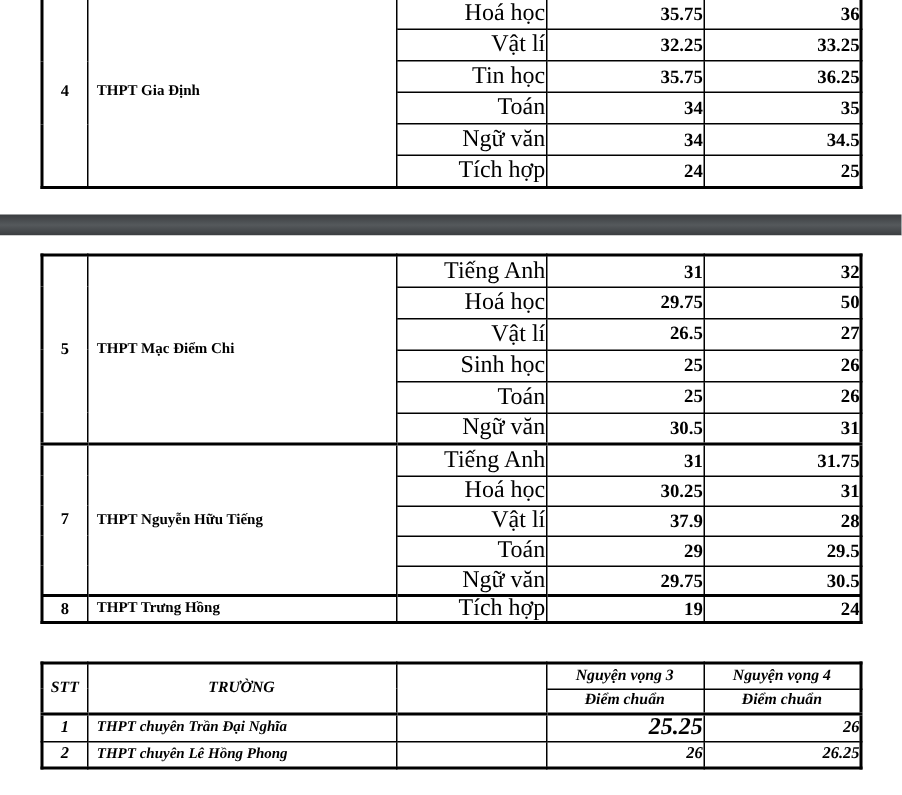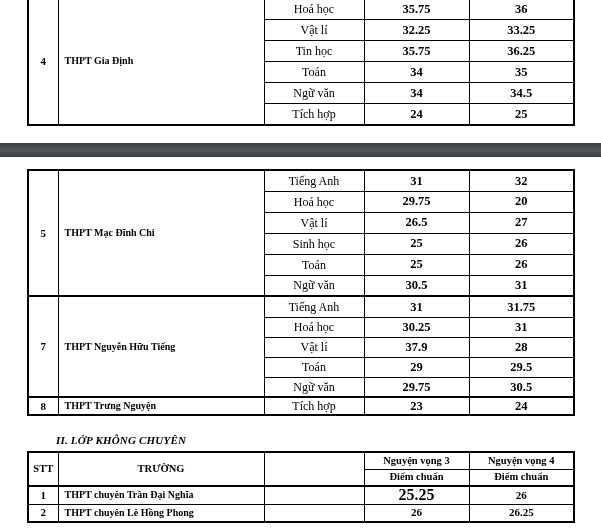--- a/index.html
+++ b/index.html
@@ -3,22 +3,22 @@
 <meta charset="utf-8">
 <style>
   html,body{margin:0;padding:0;}
   body{width:601px;height:530px;background:#fff;position:relative;overflow:hidden;font-family:"Liberation Serif","DejaVu Serif",serif;color:#000;}
   .page{position:absolute;left:0;width:601px;background:#fff;}
   table{border-collapse:collapse;position:absolute;left:27px;table-layout:fixed;}
   td{border:1px solid #000;padding:0;text-align:center;font-size:12px;line-height:1;overflow:hidden;white-space:nowrap;}
   .outer{border:2px solid #000;}
   .stt{font-weight:bold;font-size:11px;}
   .school{text-align:left;padding-left:6px;font-weight:bold;font-size:10px;}
-  .subj{font-size:12px;}
-  .score{font-weight:bold;font-size:12.5px;}
+  .subj{font-size:16px;text-align:right;}
+  .score{font-weight:bold;font-size:12.5px;text-align:right;}
   .thick-top td{border-top:2px solid #000;}
   .sep{position:absolute;left:0;top:143px;width:601px;height:14px;background:linear-gradient(#3a3d40,#55595c 50%,#3a3d40);}
   .section-title{position:absolute;left:56px;top:434px;font-weight:bold;font-style:italic;font-size:11px;letter-spacing:0.2px;}
   .hdr{font-weight:bold;font-size:10.5px;}
 </style>
 </head>
 <body>
 
 <div class="page" style="top:0;height:143px;">
   <table class="outer" style="top:-2px;width:546px;border-top:none;">
@@ -74,29 +74,29 @@
         <col style="width:30px">
         <col style="width:206px">
         <col style="width:100px">
         <col style="width:105px">
         <col style="width:105px">
       </colgroup>
 
     <tbody>
         <tr style="height:21px">
       <td rowspan="6" class="stt">5</td>
-      <td rowspan="6" class="school">THPT Mạc Đĩnh Chi</td>
+      <td rowspan="6" class="school">THPT Mạc Điểm Chi</td>
       <td class="subj">Tiếng Anh</td>
       <td class="score">31</td>
       <td class="score">32</td>
     </tr>
     <tr style="height:21px">
       <td class="subj">Hoá học</td>
       <td class="score">29.75</td>
-      <td class="score">20</td>
+      <td class="score">50</td>
     </tr>
     <tr style="height:21px">
       <td class="subj">Vật lí</td>
       <td class="score">26.5</td>
       <td class="score">27</td>
     </tr>
     <tr style="height:21px">
       <td class="subj">Sinh học</td>
       <td class="score">25</td>
       <td class="score">26</td>
@@ -135,31 +135,30 @@
       <td class="score">29.5</td>
     </tr>
     <tr style="height:20px">
       <td class="subj">Ngữ văn</td>
       <td class="score">29.75</td>
       <td class="score">30.5</td>
     </tr>
 
     <tr class="thick-top" style="height:18px">
       <td class="stt">8</td>
-      <td class="school">THPT Trưng Nguyện</td>
+      <td class="school">THPT Trưng Hồng</td>
       <td class="subj">Tích hợp</td>
-      <td class="score">23</td>
+      <td class="score">19</td>
       <td class="score">24</td>
     </tr>
   </tbody>
     </table>
 
-  <div class="section-title" style="top:277px;">II. LỚP KHÔNG CHUYÊN</div>
 
-  <table class="outer" style="top:294px;width:546px;">
+  <table class="outer" style="top:284px;width:546px;font-style:italic;">
     <colgroup>
         <col style="width:30px">
         <col style="width:206px">
         <col style="width:100px">
         <col style="width:105px">
         <col style="width:105px">
       </colgroup>
     <tbody>
         <tr style="height:17px">
       <td rowspan="2" class="hdr">STT</td>

